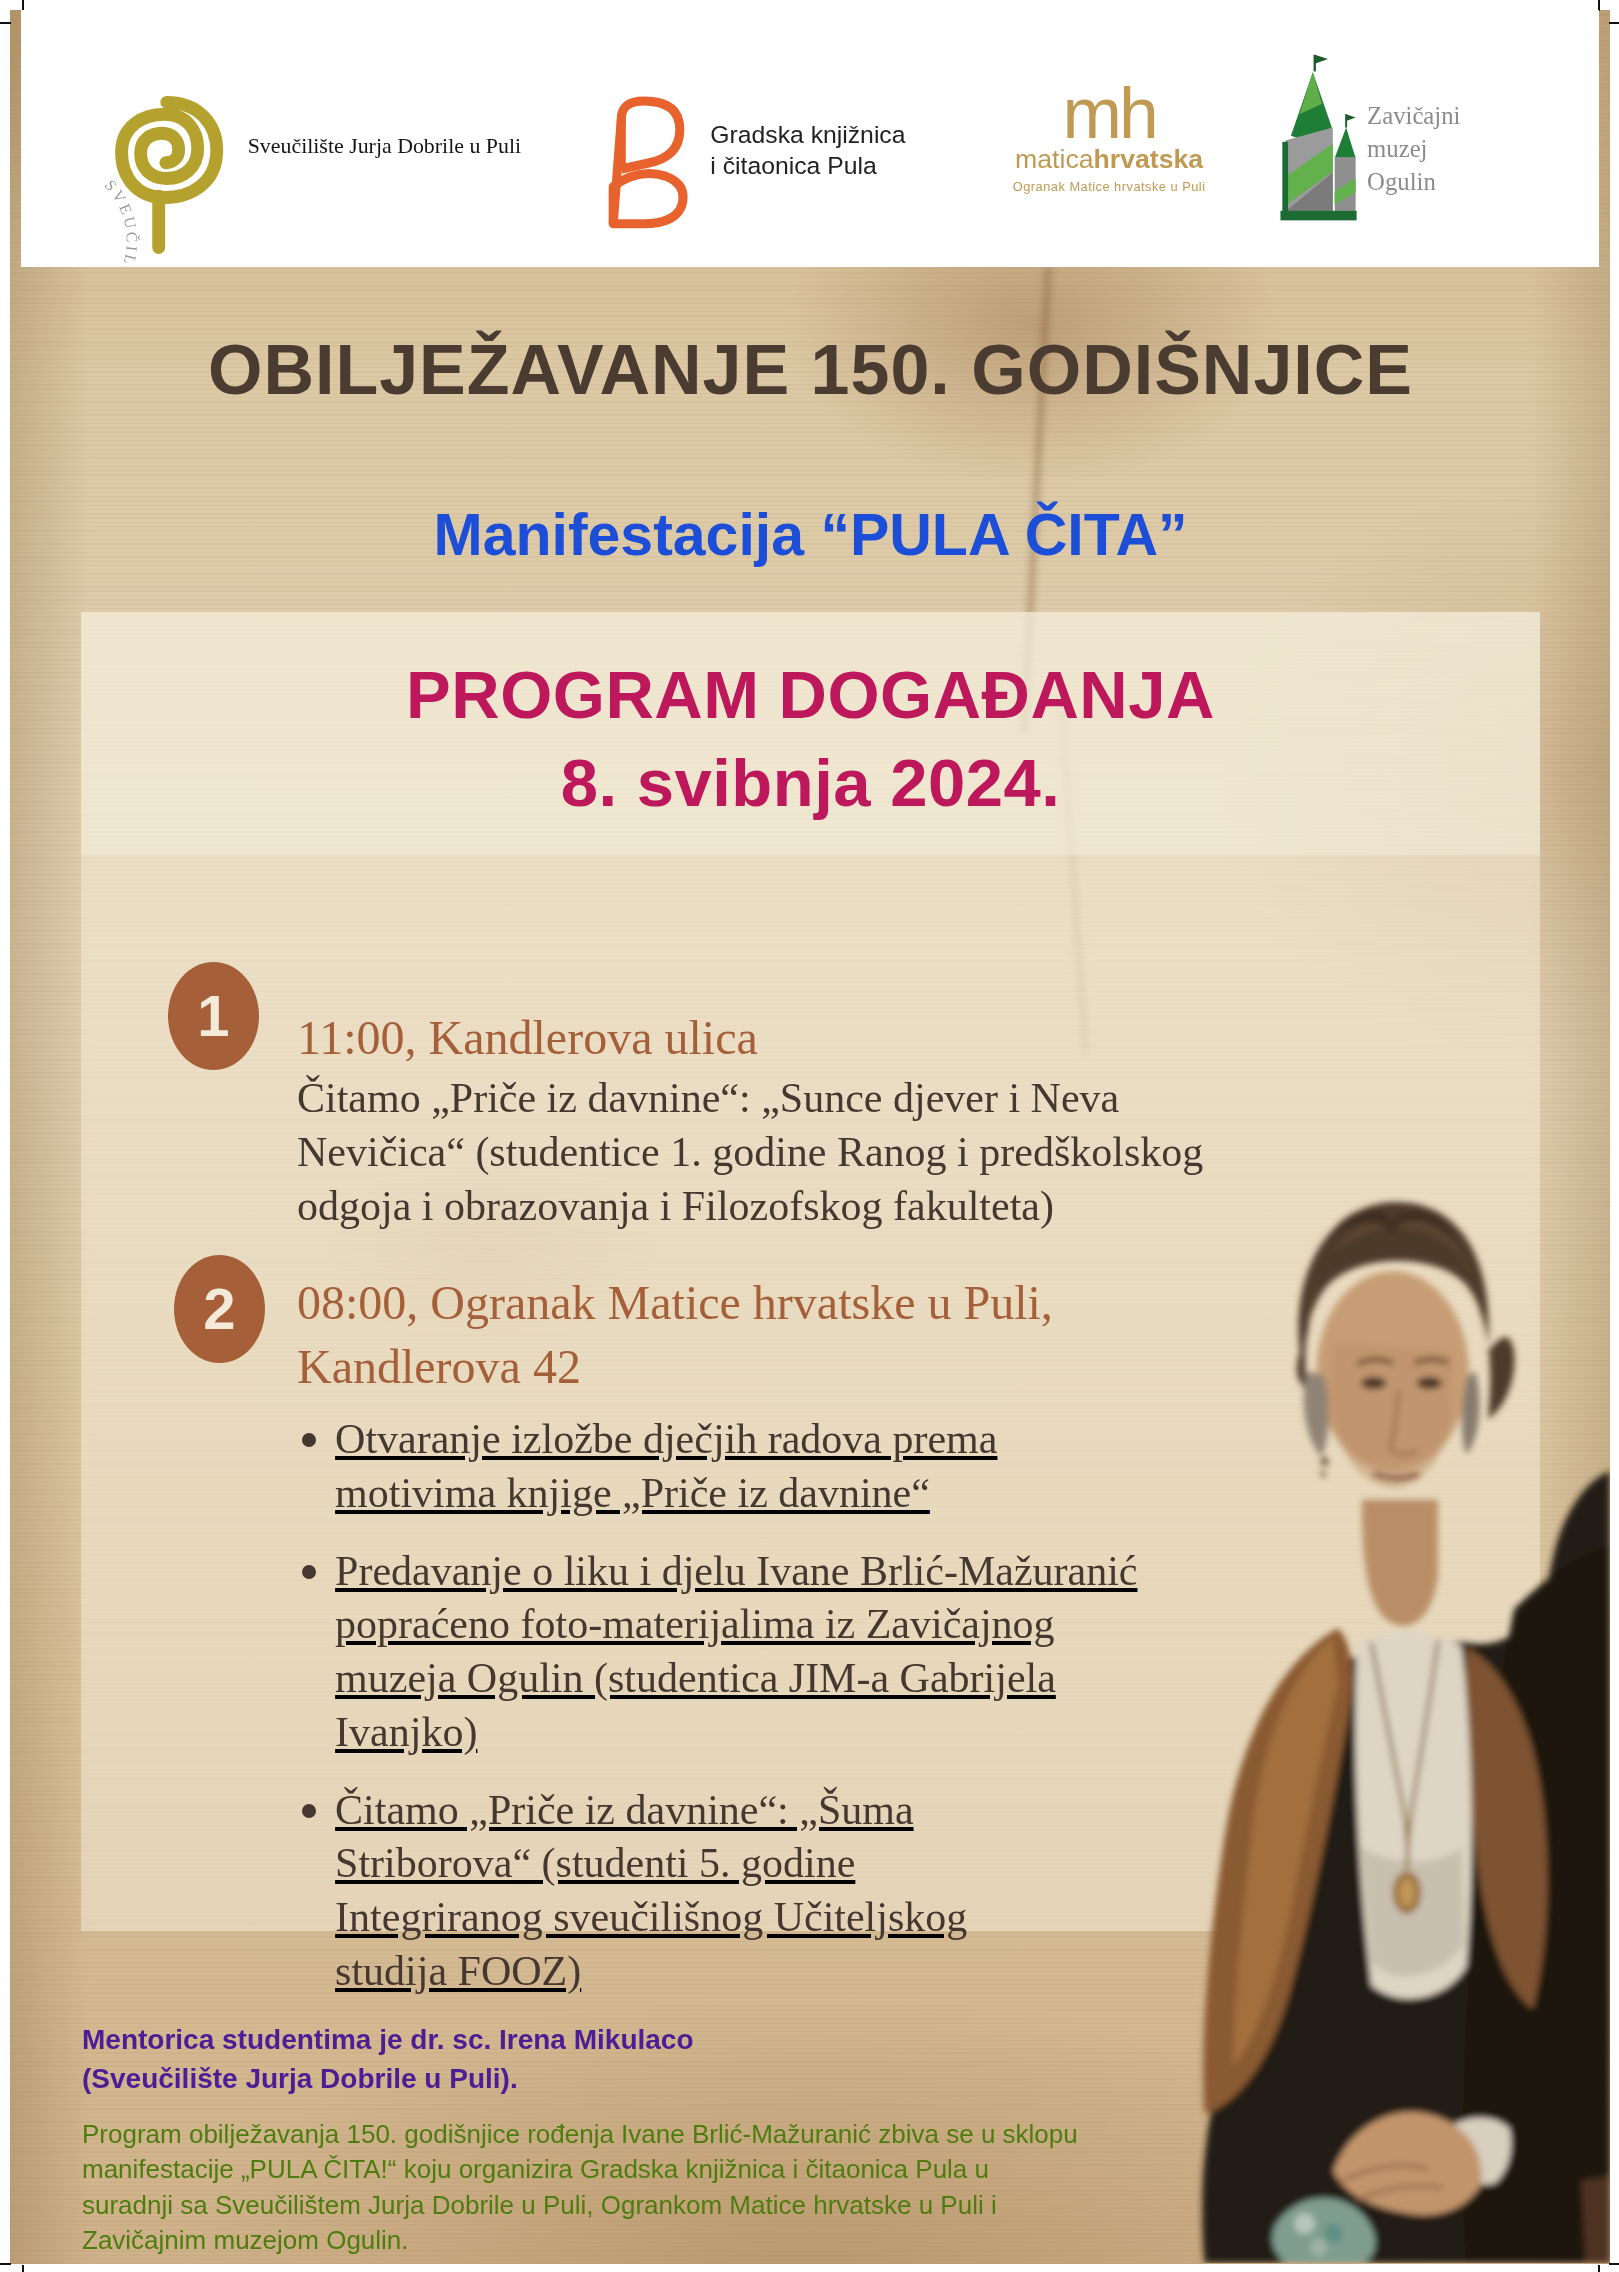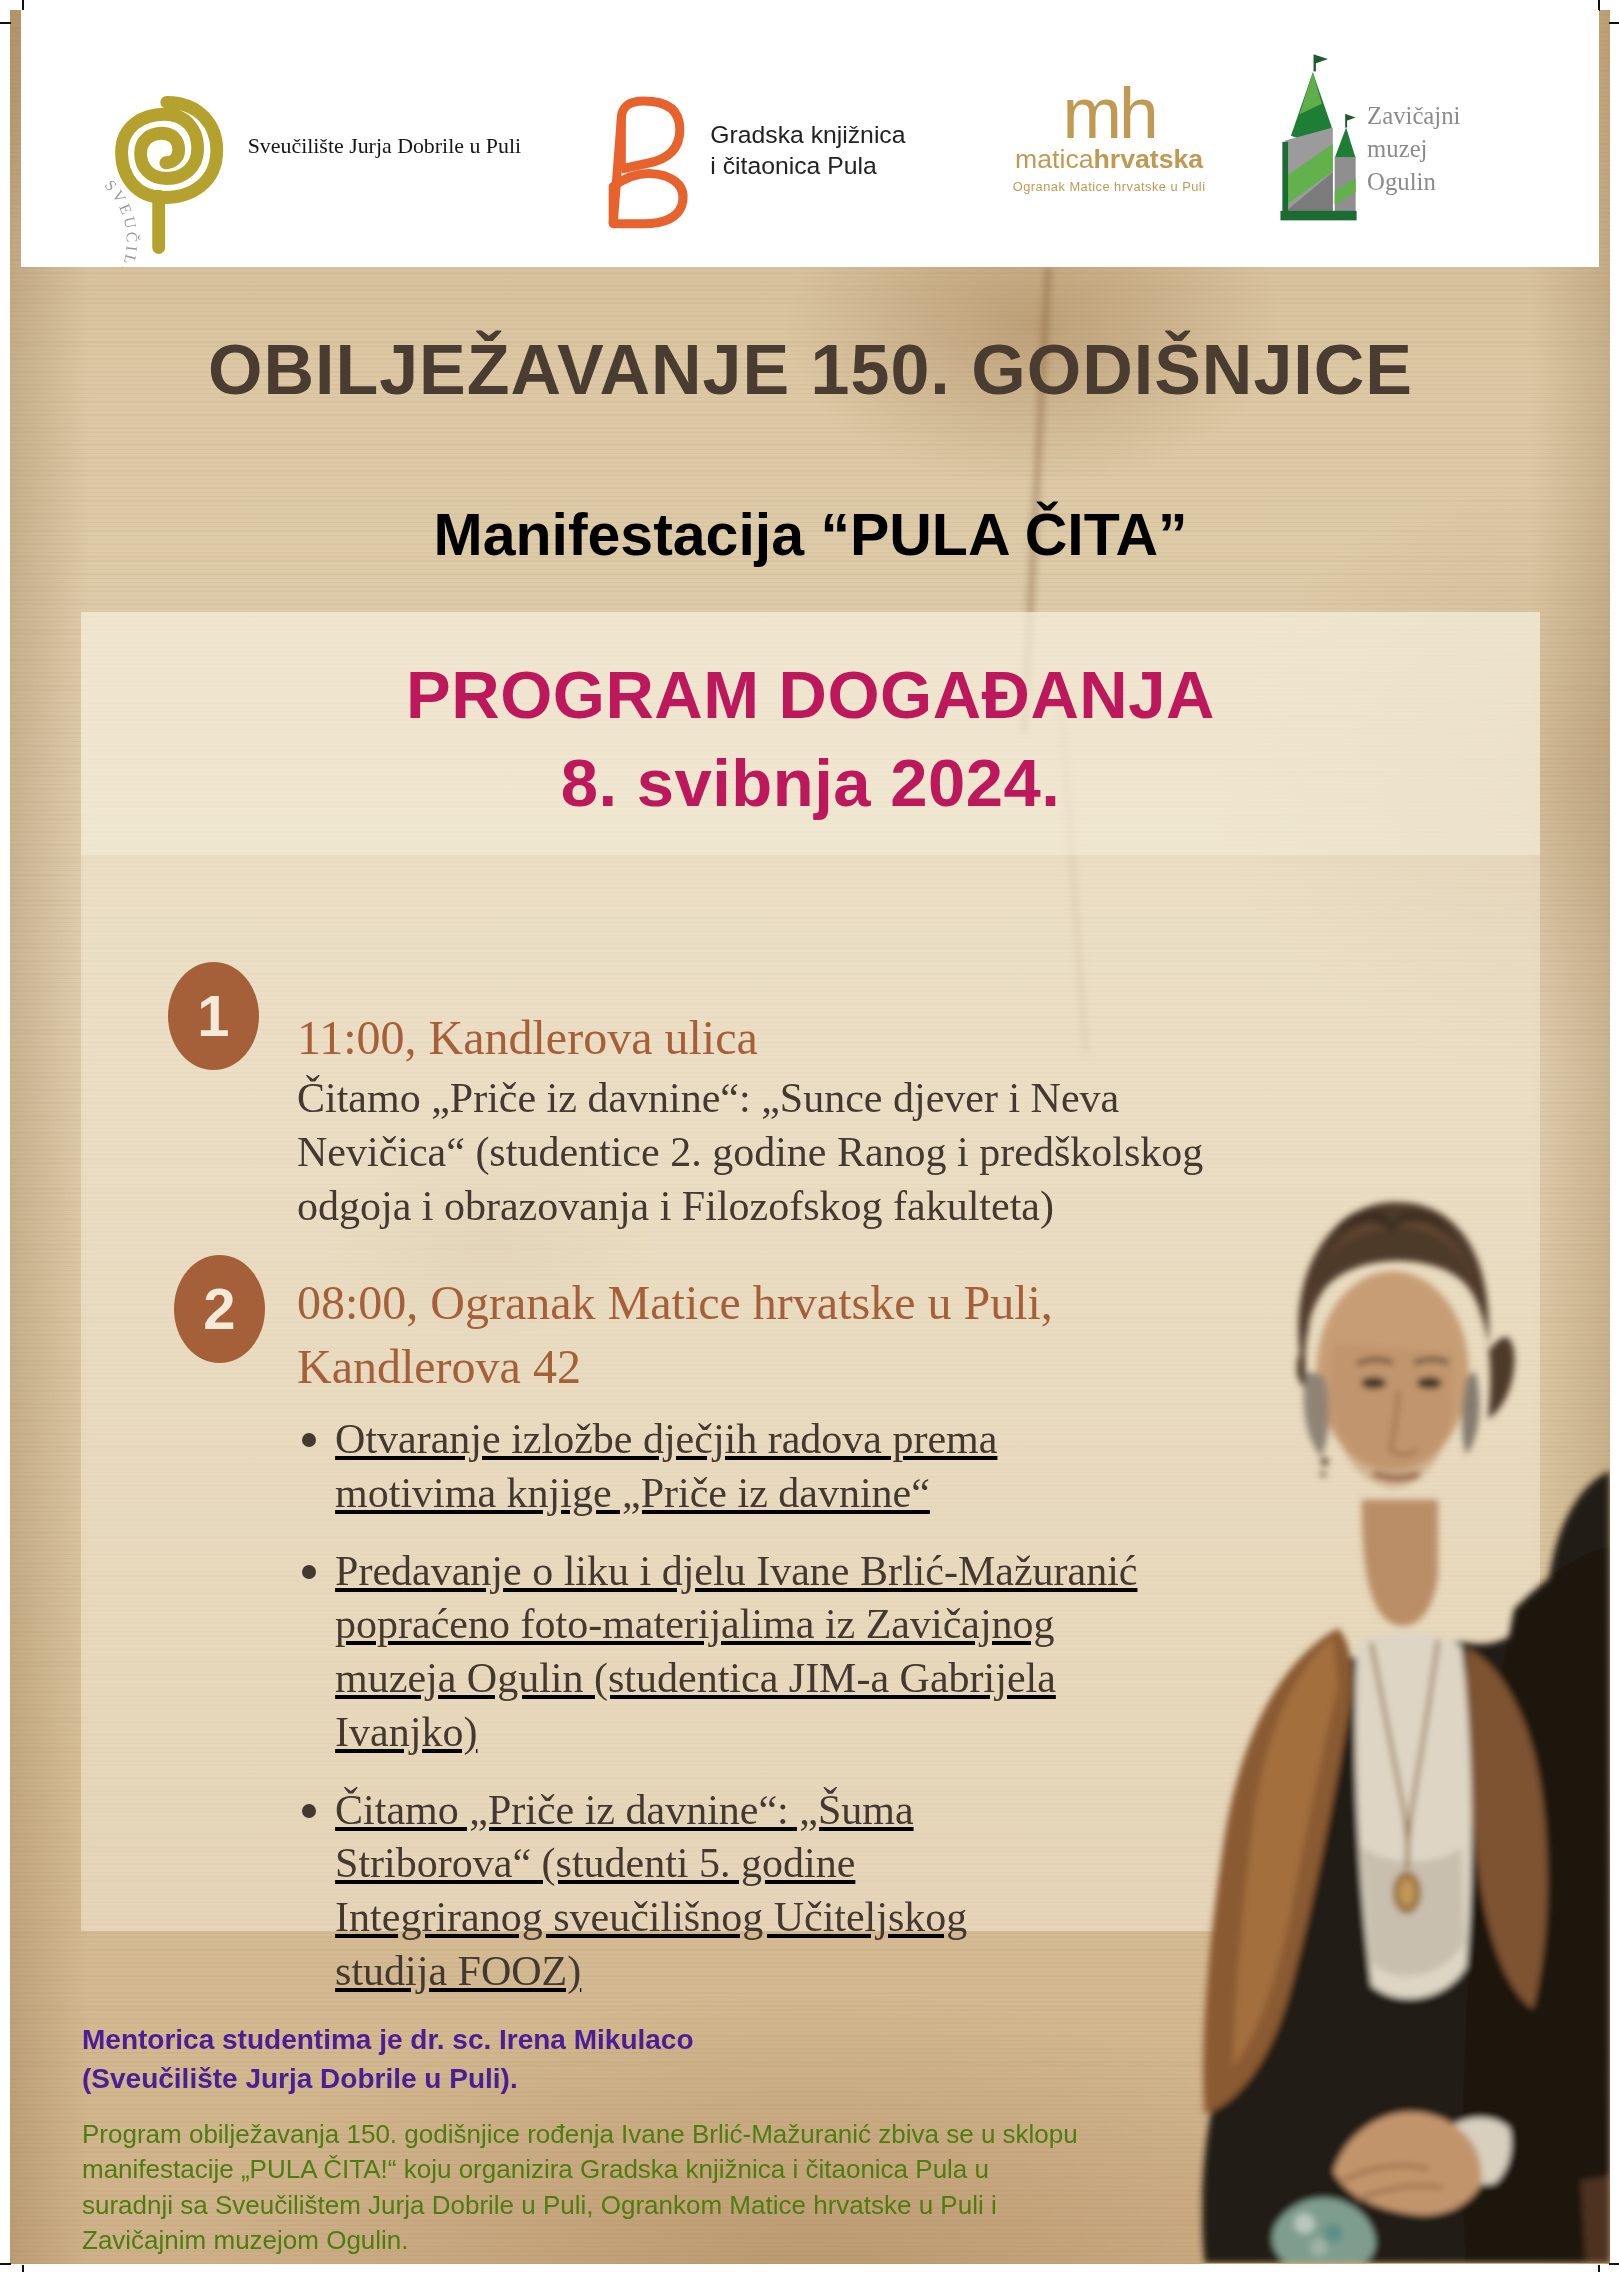--- a/index.html
+++ b/index.html
@@ -30,21 +30,21 @@
   .mark{position:absolute;background:#111;}
 
   
   .header{position:absolute;left:21.4px;top:10px;width:1578px;height:257px;background:#ffffff;}
   .logo-svg{position:absolute;left:0;top:0;}
 
   
   .title-block{position:absolute;left:81px;top:331px;width:1459px;text-align:center;
       font:700 70px/1.12 "Liberation Sans",sans-serif;color:#4a3c30;letter-spacing:1px;}
   .subtitle{position:absolute;left:81px;top:503px;width:1459px;text-align:center;
-      font:700 59px/1.1 "Liberation Sans",sans-serif;color:#000000;}
+      font:700 59px/1.1 "Liberation Sans",sans-serif;color:#1d4ed8;}
   .program-block{position:absolute;left:81px;top:651px;width:1459px;text-align:center;
       font:700 67px/1.32 "Liberation Sans",sans-serif;color:#be185d;letter-spacing:0.5px;}
 
   
   .badge{position:absolute;width:91px;height:108px;border-radius:50%;background:#a5603a;
       color:#f3ead9;font:700 58px/108px "Liberation Sans",sans-serif;text-align:center;}
   .item-heading{position:absolute;font:400 48px/1.34 "Liberation Serif",serif;color:#a5603a;}
   .item-body{position:absolute;font:400 42px/1.28 "Liberation Serif",serif;color:#443830;}
   .bullets{position:absolute;left:297px;top:1413px;width:857px;text-decoration:underline;}
   .bullet{display:flex;margin-bottom:24px;}
@@ -198,21 +198,21 @@
   </div>
   <div class="subtitle">Manifestacija “PULA ČITA”</div>
 
   <div class="program-block">
     <div>PROGRAM DOGAĐANJA</div>
     <div>8. svibnja 2024.</div>
   </div>
 
   <div class="badge" style="left:168px;top:962px;">1</div>
   <div class="item-heading" style="left:297px;top:1006px;width:952px;">11:00, Kandlerova ulica</div>
-  <div class="item-body" style="left:297px;top:1072px;width:929px;">Čitamo „Priče iz davnine“: „Sunce djever i Neva Nevičica“ (studentice 2. godine Ranog i predškolskog odgoja i obrazovanja i Filozofskog fakulteta)</div>
+  <div class="item-body" style="left:297px;top:1072px;width:929px;">Čitamo „Priče iz davnine“: „Sunce djever i Neva Nevičica“ (studentice 1. godine Ranog i predškolskog odgoja i obrazovanja i Filozofskog fakulteta)</div>
 
   <div class="badge" style="left:174px;top:1255px;">2</div>
   <div class="item-heading" style="left:297px;top:1271px;width:857px;">08:00, Ogranak Matice hrvatske u Puli, Kandlerova 42</div>
 
   <div class="bullets">
     <div class="bullet">
       <span class="dot"></span>
       <span class="btext bw1">Otvaranje izložbe dječjih radova prema motivima knjige „Priče iz davnine“</span>
     </div>
     <div class="bullet">

